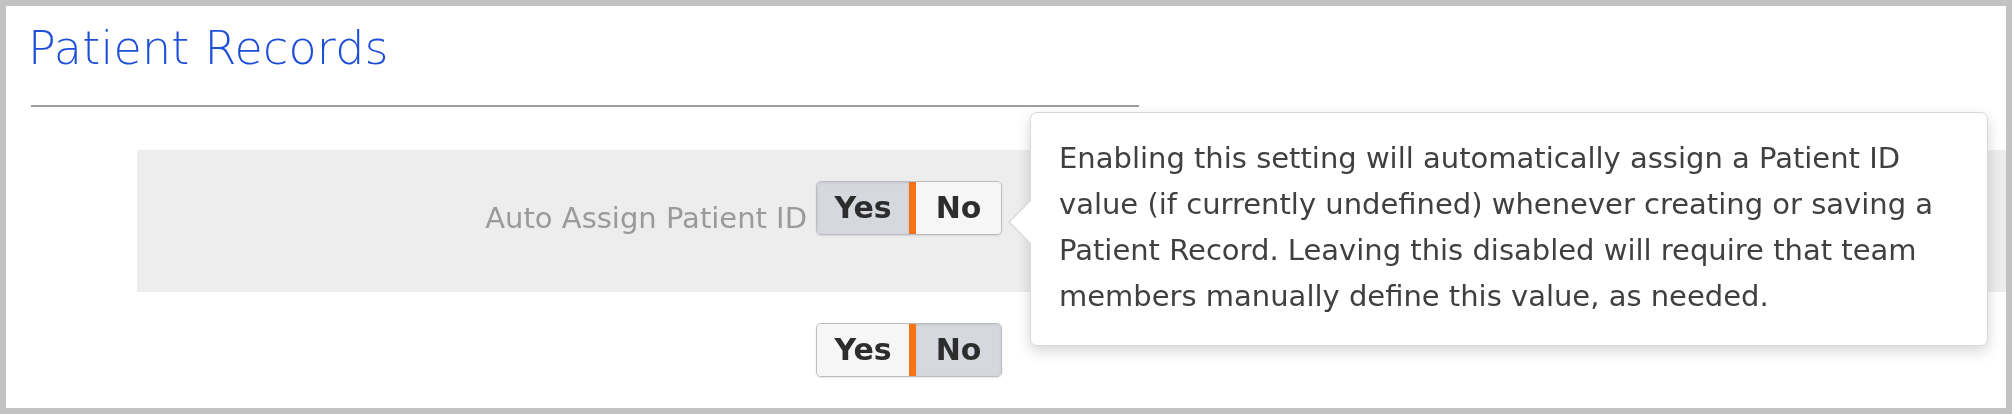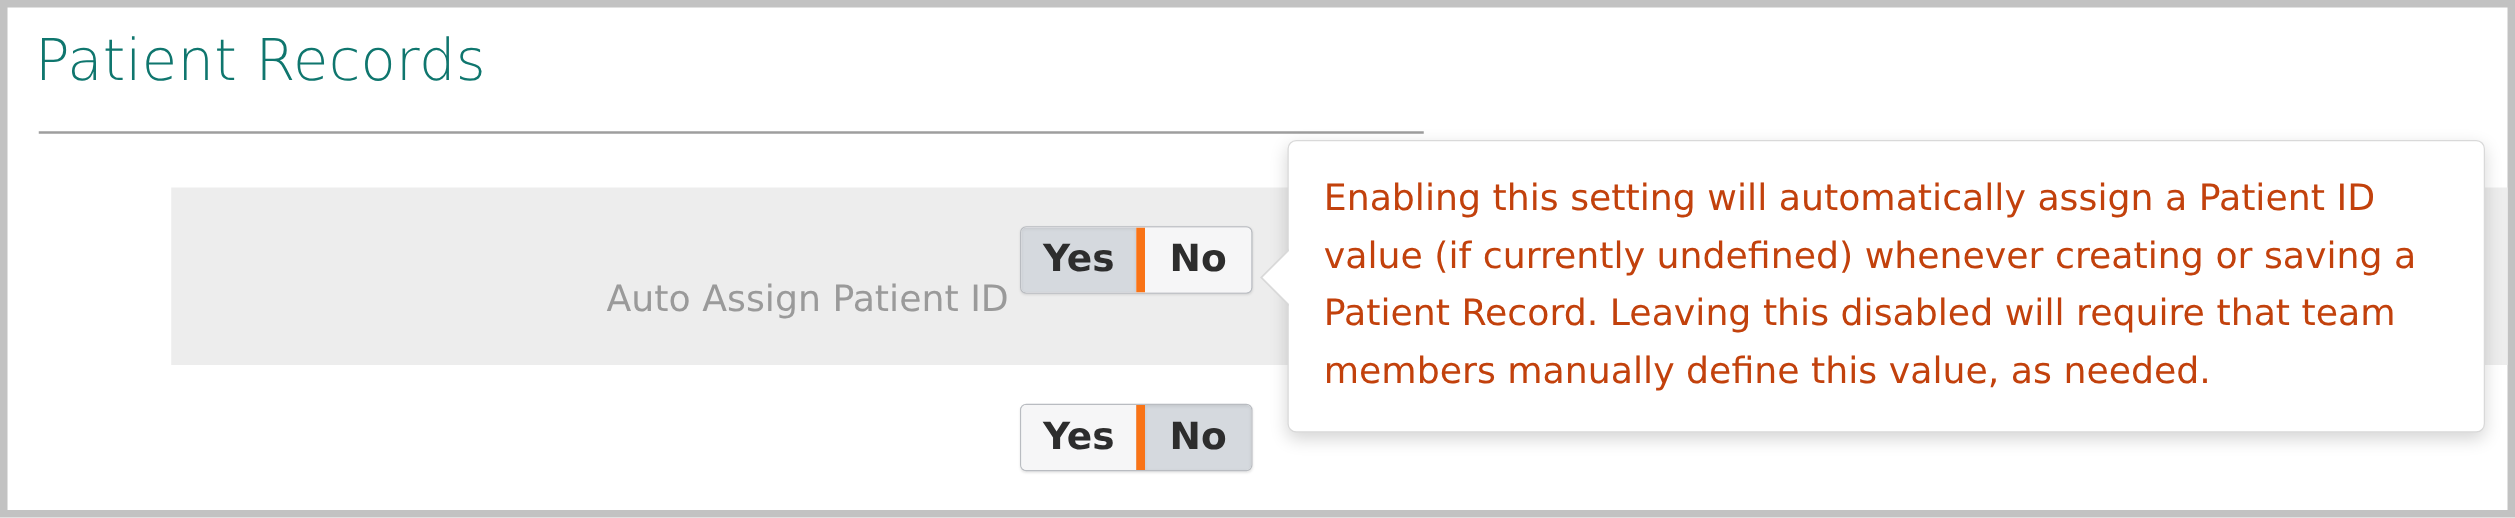--- a/index.html
+++ b/index.html
@@ -29,21 +29,21 @@
   }
 
   
   #page-title {
     position: absolute;
     left: 22px;
     top: 14px;
     font-size: 46px;
     line-height: 56px;
     font-weight: 300;
-    color: #0f766e;
+    color: #1d4ed8;
     letter-spacing: 0.2px;
     white-space: nowrap;
   }
   #title-rule {
     position: absolute;
     left: 25px;
     top: 99px;
     width: 1108px;
     height: 2px;
     background: #9e9e9e;
@@ -73,21 +73,20 @@
     position: absolute;
     left: 131px;
     top: 48px;
     width: 670px;
     text-align: right;
     font-size: 29px;
     line-height: 40px;
     font-weight: 400;
     color: #9a9a9a;
     white-space: nowrap;
-    margin-top: 21px;
   }
 
   
   .toggle-group {
     position: absolute;
     left: 810px;
     top: 31px;
     display: flex;
     height: 52px;
     border: 1px solid #b9bcc1;
@@ -130,21 +129,21 @@
     background: #ffffff;
     border: 1px solid #d9d9d9;
     border-radius: 7px;
     padding: 22px 28px 26px 28px;
     box-shadow: 0 5px 14px rgba(0,0,0,0.17);
     z-index: 40;
   }
   #tooltip-text {
     font-size: 29px;
     line-height: 46px;
-    color: #c2410c;
+    color: #404040;
     font-weight: 400;
   }
   
   #tooltip-arrow-border {
     position: absolute;
     left: -23px;
     top: 86px;
     width: 0; height: 0;
     border-top: 23px solid transparent;
     border-bottom: 23px solid transparent;

